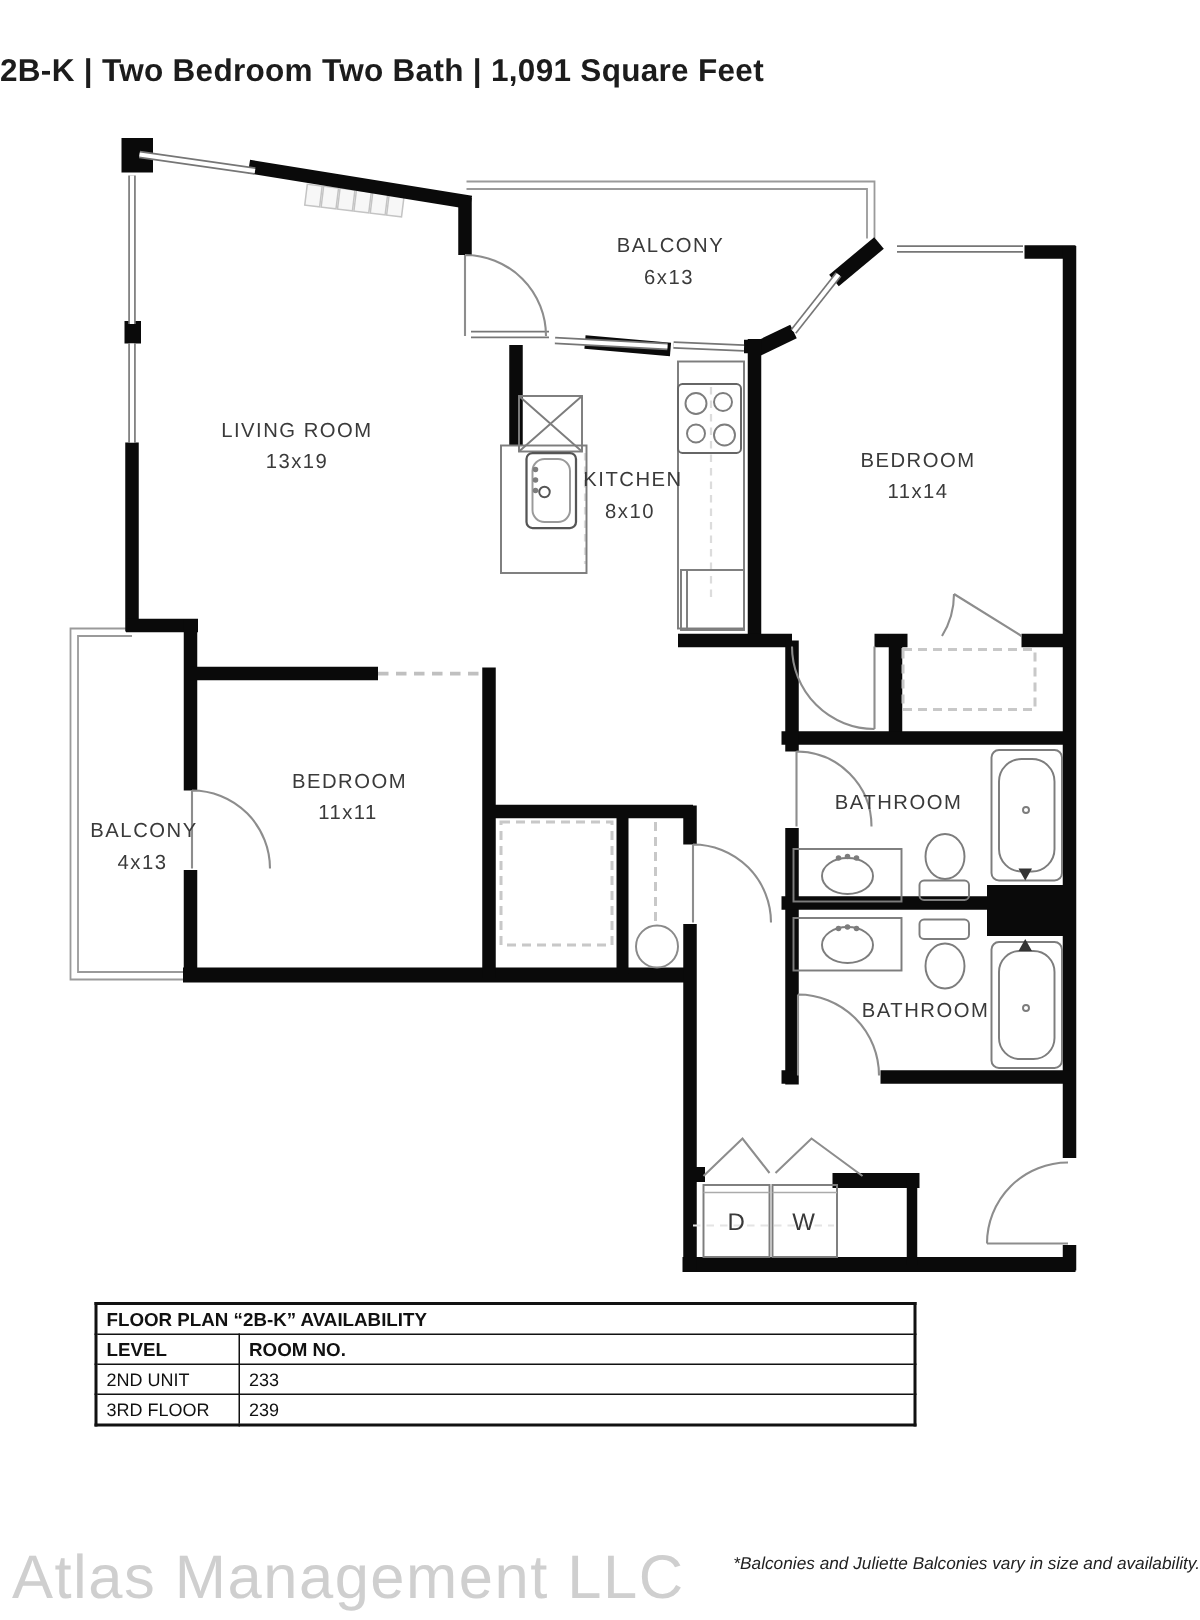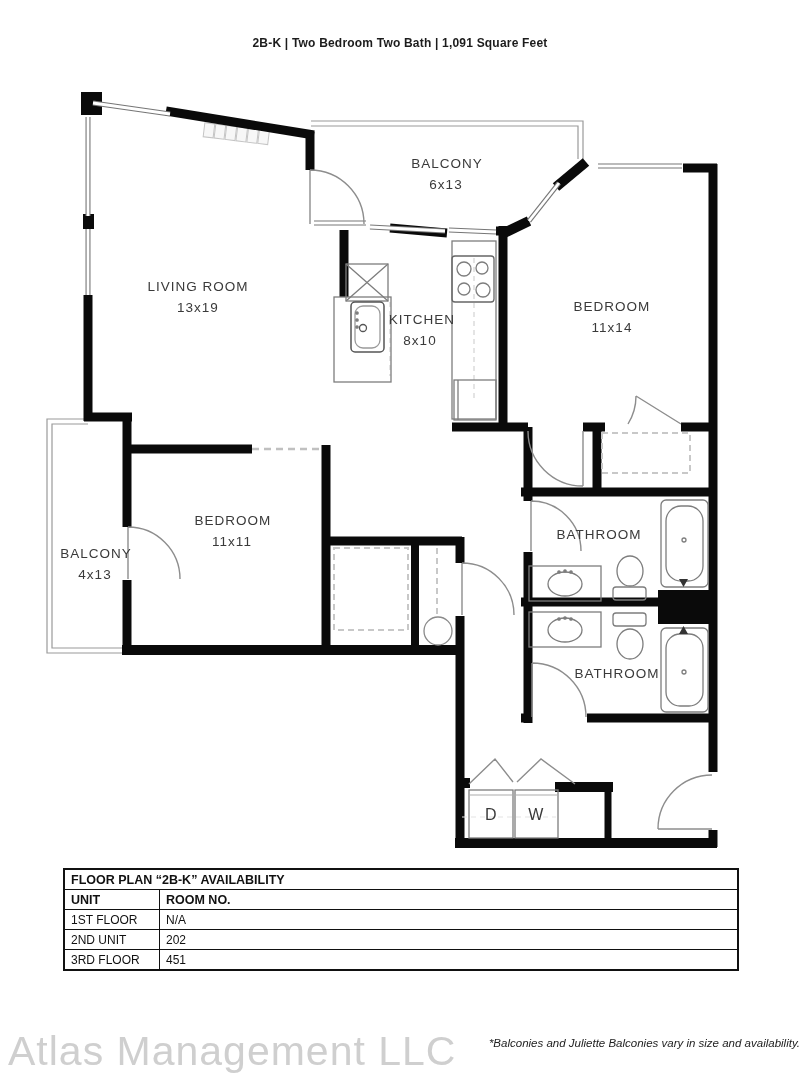--- a/index.html
+++ b/index.html
@@ -1,21 +1,21 @@
 <!DOCTYPE html>
 <html><head>
 <meta charset="utf-8">
 <style>
   html,body{margin:0;padding:0;background:#ffffff;}
   .page{position:relative;width:800px;height:1080px;background:#fff;overflow:hidden;
         font-family:"Liberation Sans",sans-serif;}
-  .title{position:absolute;top:36px;left:0;width:800px;text-align:center;
-         font-size:12px;font-weight:bold;color:#1c1c1c;letter-spacing:.2px;}
+  .title{position:absolute;top:36px;left:0;width:800px;
+         font-size:21px;font-weight:bold;color:#1c1c1c;letter-spacing:.2px;}
   .plan-svg{position:absolute;top:0;left:0;}
-  .avail-table{position:absolute;top:868px;left:63px;width:676px;border-collapse:collapse;
+  .avail-table{position:absolute;top:868px;left:63px;width:548px;border-collapse:collapse;
                border:2px solid #111;}
   .avail-table td,.avail-table th{border:1.5px solid #111;font-size:12px;color:#111;
                padding:2px 0 2px 6px;text-align:left;height:15px;}
   .avail-table .t-title{font-weight:bold;font-size:12.5px;}
   .avail-table th{font-weight:bold;font-size:12.5px;}
   .col-level{width:88px;}
   .watermark{position:absolute;top:1028px;left:8px;font-size:41px;color:#c7c7c7;
              letter-spacing:1px;opacity:.85;}
   .footnote{position:absolute;top:1037px;left:0;width:800px;text-align:right;
             font-style:italic;font-size:11.5px;color:#222;}
@@ -207,34 +207,30 @@
       <text x="536" y="820" class="dw-label">W</text>
     </g>
   </svg>
 
   <table class="avail-table">
     <tbody>
         <tr>
       <td colspan="2" class="t-title">FLOOR PLAN “2B-K” AVAILABILITY</td>
     </tr>
     <tr>
-      <th class="col-level">UNIT</th>
+      <th class="col-level">LEVEL</th>
       <th>ROOM NO.</th>
-    </tr>
-    <tr>
-      <td>1ST FLOOR</td>
-      <td>N/A</td>
     </tr>
     <tr>
       <td>2ND UNIT</td>
-      <td>202</td>
+      <td>233</td>
     </tr>
     <tr>
       <td>3RD FLOOR</td>
-      <td>451</td>
+      <td>239</td>
     </tr>
   </tbody>
     </table>
 
   <div class="watermark">Atlas Management LLC</div>
   <div class="footnote">*Balconies and Juliette Balconies vary in size and availability.</div>
 
 </div>
 
 </body></html>

